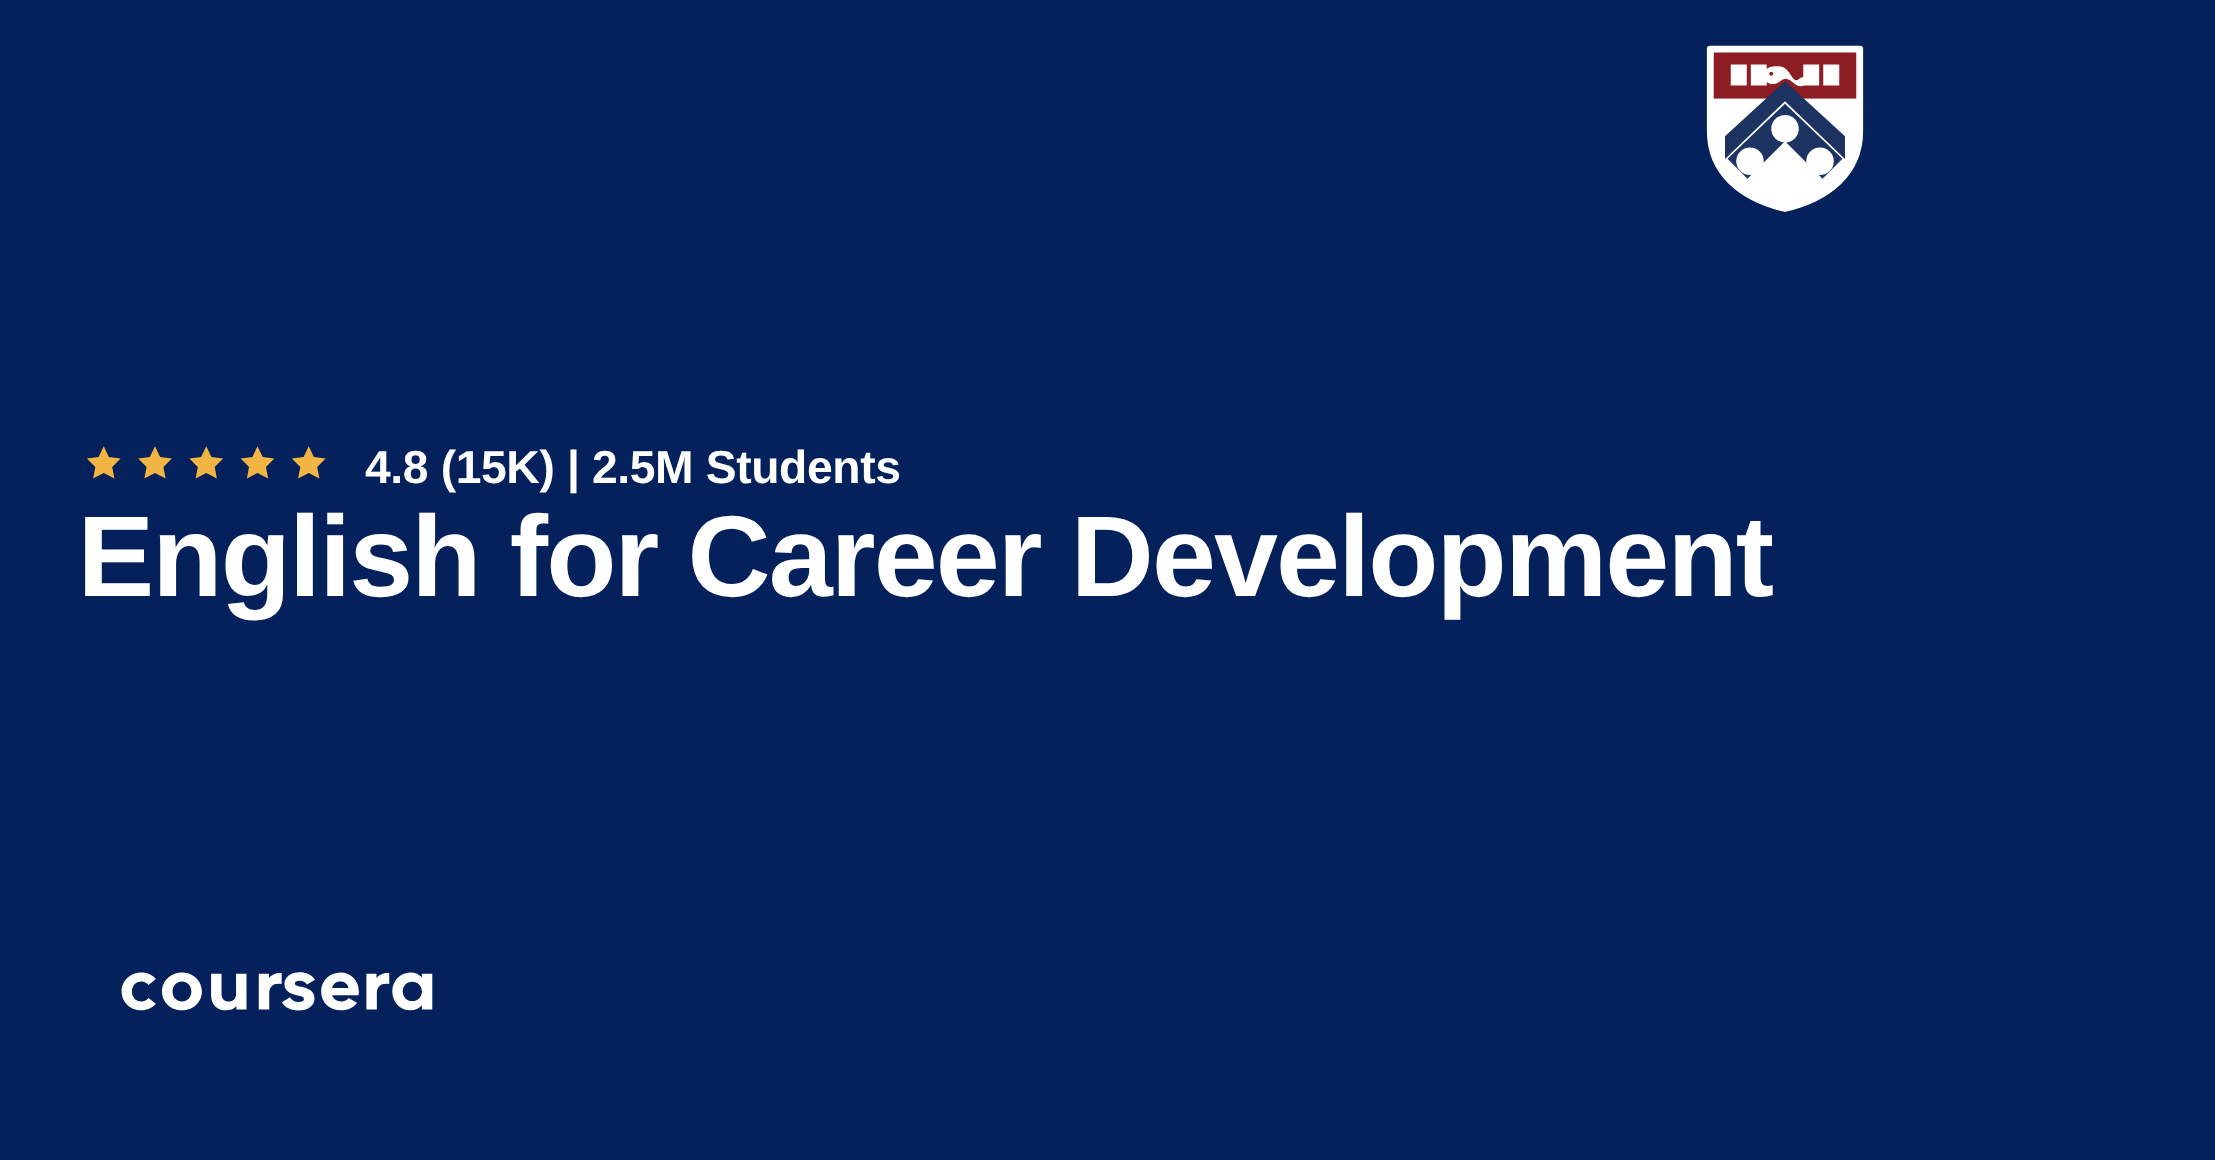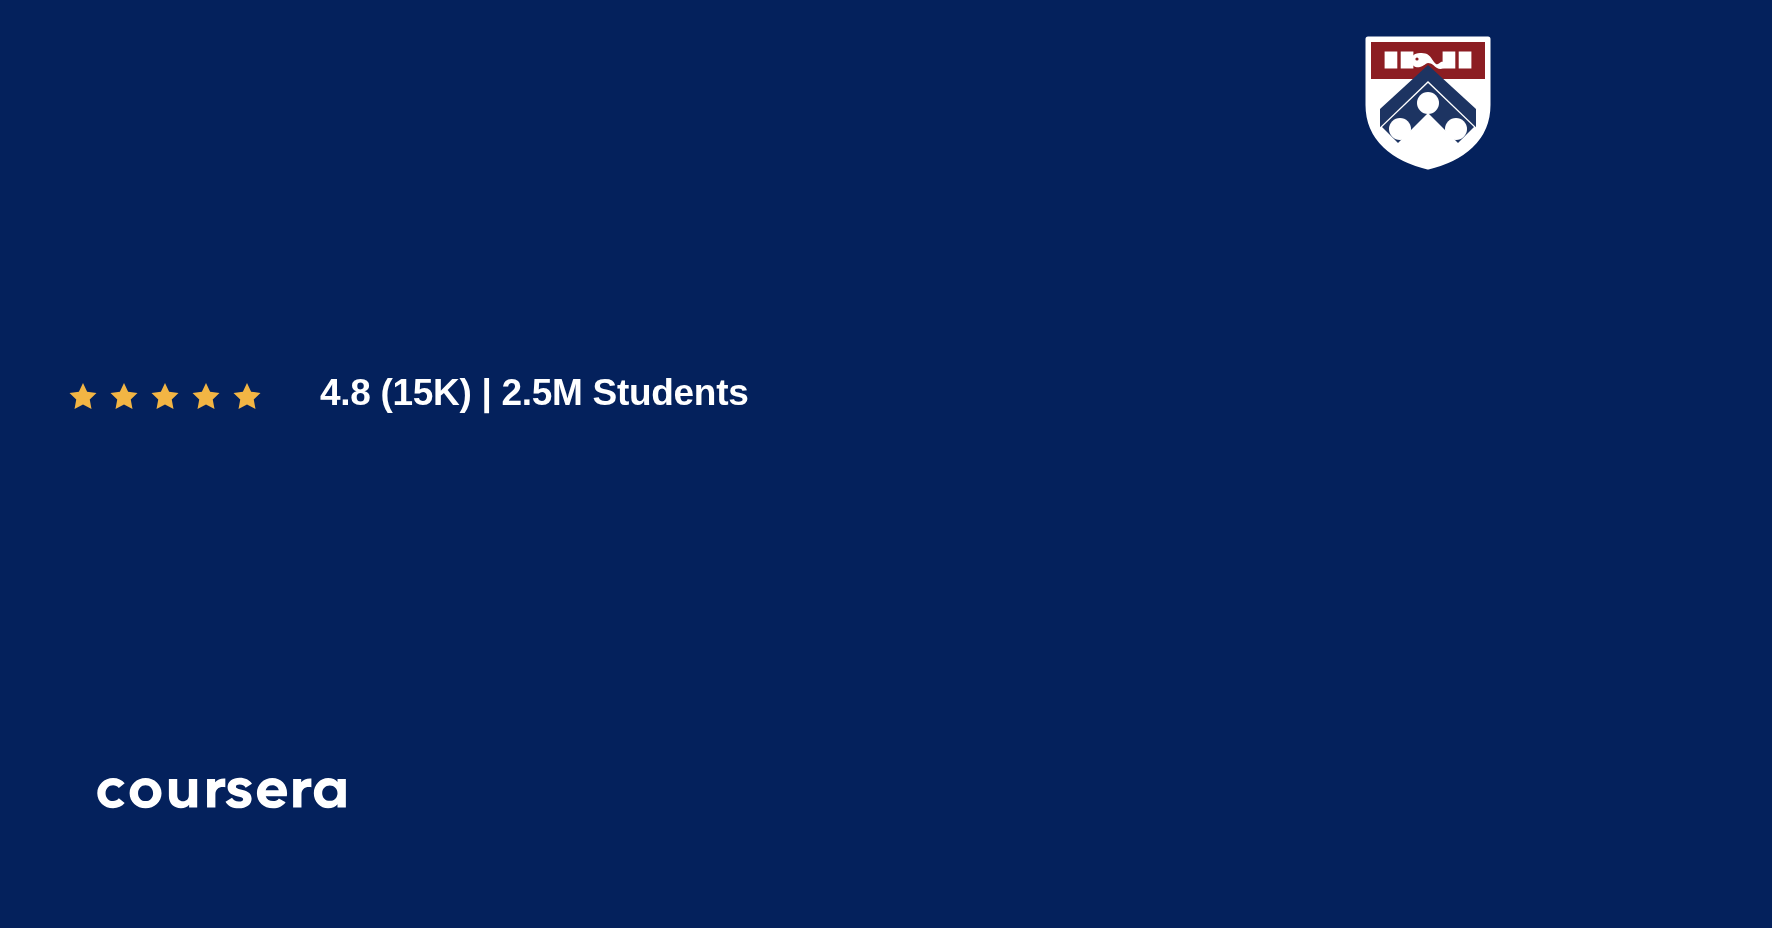--- a/index.html
+++ b/index.html
@@ -36,23 +36,22 @@
     width: 100%;
     height: 100%;
   }
 
   
   .rating-row {
     position: absolute;
     left: 68px;
     top: 355px;
     display: flex;
-    align-items: flex-end;
+    align-items: flex-start;
     height: 56px;
-    gap: 28px;
   }
   .stars {
     display: flex;
     align-items: center;
     gap: 11px;
     margin-right: 30px;
   }
   .star {
     width: 30px;
     height: 30px;
@@ -152,20 +151,21 @@
       <svg class="star" viewBox="0 0 24 24">
           <polygon points="12,1.6 15.3,8.5 22.8,9.5 17.4,14.8 18.8,22.3 12,18.7 5.2,22.3 6.6,14.8 1.2,9.5 8.7,8.5" fill="#f2b544"></polygon>
         </svg>
       <svg class="star" viewBox="0 0 24 24">
           <polygon points="12,1.6 15.3,8.5 22.8,9.5 17.4,14.8 18.8,22.3 12,18.7 5.2,22.3 6.6,14.8 1.2,9.5 8.7,8.5" fill="#f2b544"></polygon>
         </svg>
     </div>
     <span class="rating-text">4.8 (15K) | 2.5M Students</span>
   </div>
 
+  <h1 class="headline">English for Career Development</h1>
 
   <div class="brand">
     <svg viewBox="0 0 300 56" xmlns="http://www.w3.org/2000/svg" aria-hidden="true">
       <g fill="#ffffff">
 
         <path d="M27 14c-9.4 0-17 7.2-17 16.3S17.6 46.6 27 46.6c5.3 0 9.6-2.1 12.5-5.6l-6.3-5.1c-1.5 1.9-3.6 3-6.2 3-4.6 0-8.1-3.5-8.1-8.6s3.5-8.6 8.1-8.6c2.5 0 4.7 1.1 6.2 3l6.3-5.1C36.6 16.1 32.3 14 27 14z"></path>
 
         <path d="M62 14c-9.5 0-17.2 7.2-17.2 16.3S52.5 46.6 62 46.6s17.2-7.2 17.2-16.3S71.5 14 62 14zm0 24.9c-4.6 0-8.1-3.6-8.1-8.6s3.5-8.6 8.1-8.6 8.1 3.6 8.1 8.6-3.5 8.6-8.1 8.6z"></path>
 
         <path d="M108.6 15.1v17.4c0 4-2.6 6.5-6.3 6.5s-6.2-2.5-6.2-6.5V15.1h-9v18.4c0 8.2 5.4 13.1 13 13.1 4 0 7-1.5 8.8-3.8v3.1h8.7V15.1h-9z"></path>

